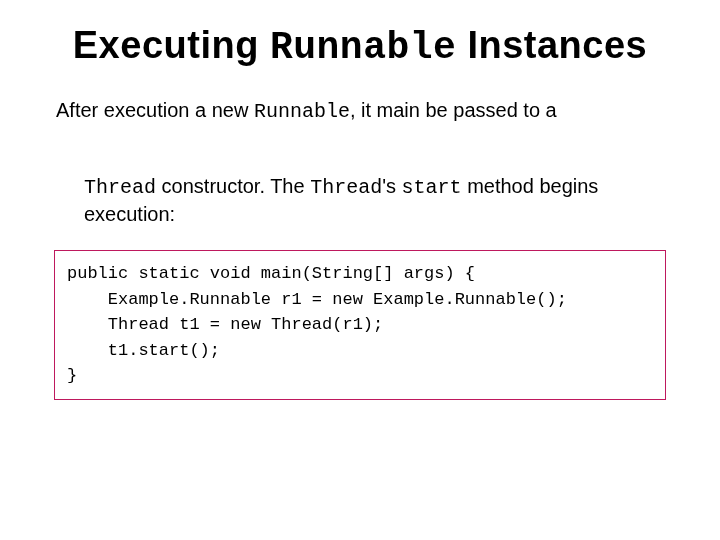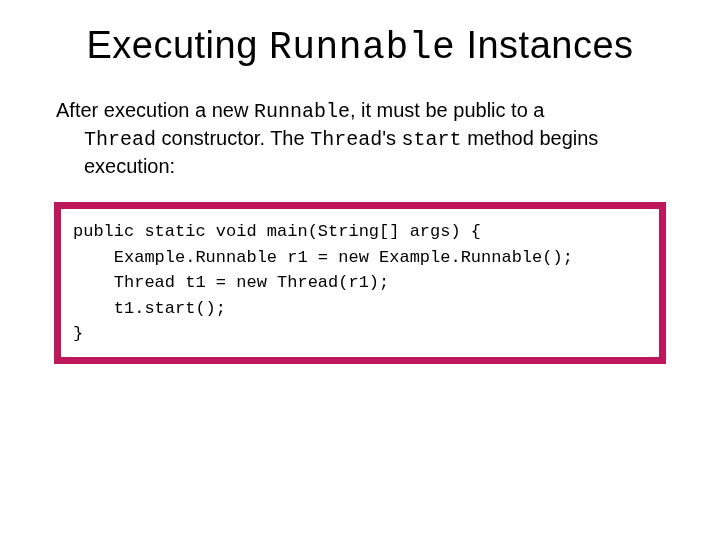--- a/index.html
+++ b/index.html
@@ -6,60 +6,61 @@
   body {
     width: 720px;
     height: 540px;
     background: #fff;
     font-family: Arial, Helvetica, sans-serif;
     color: #000;
     padding: 24px 50px 0 50px;
   }
   .title {
     font-size: 38px;
-    font-weight: 400;
+    font-weight: 700;
     text-align: center;
     margin-bottom: 28px;
     letter-spacing: 0.5px;
   }
   .title .mono {
     font-family: "Courier New", Courier, monospace;
     font-size: 38px;
   }
   .body-text {
     font-size: 20px;
     line-height: 1.35;
     margin: 0 6px 22px 6px;
   }
   .body-text .mono {
     font-family: "Courier New", Courier, monospace;
     font-size: 20px;
   }
   .indent {
     padding-left: 28px;
     display: block;
+    margin-top: 48px;
   }
   .code-box {
-    border: 7px solid #be185d;
+    border: 1px solid #be185d;
     padding: 10px 12px 10px 12px;
     font-family: "Courier New", Courier, monospace;
     font-size: 17px;
     line-height: 1.5;
     white-space: pre;
     margin: 17px 4px;
   }
 </style>
 </head>
 <body>
 
 <h1 class="title">
   <span>Executing </span><span class="mono">Runnable</span><span> Instances</span>
 </h1>
 
 <p class="body-text">
-  <span>After execution a new </span><span class="mono">Runnable</span><span>, it must be public to a </span><span class="indent"><span class="mono">Thread</span><span> constructor. The </span><span class="mono">Thread</span><span>'s </span><span class="mono">start</span><span> method begins execution:</span></span>
+  <span>After execution a new </span><span class="mono">Runnable</span><span>, it main be passed to a </span><span class="indent"><span class="mono">Thread</span><span> constructor. The </span><span class="mono">Thread</span><span>'s </span><span class="mono">start</span><span> method begins execution:</span></span>
 </p>
 
 <div class="code-box">public static void main(String[] args) {
     Example.Runnable r1 = new Example.Runnable();
     Thread t1 = new Thread(r1);
     t1.start();
 }</div>
 
 </body></html>

